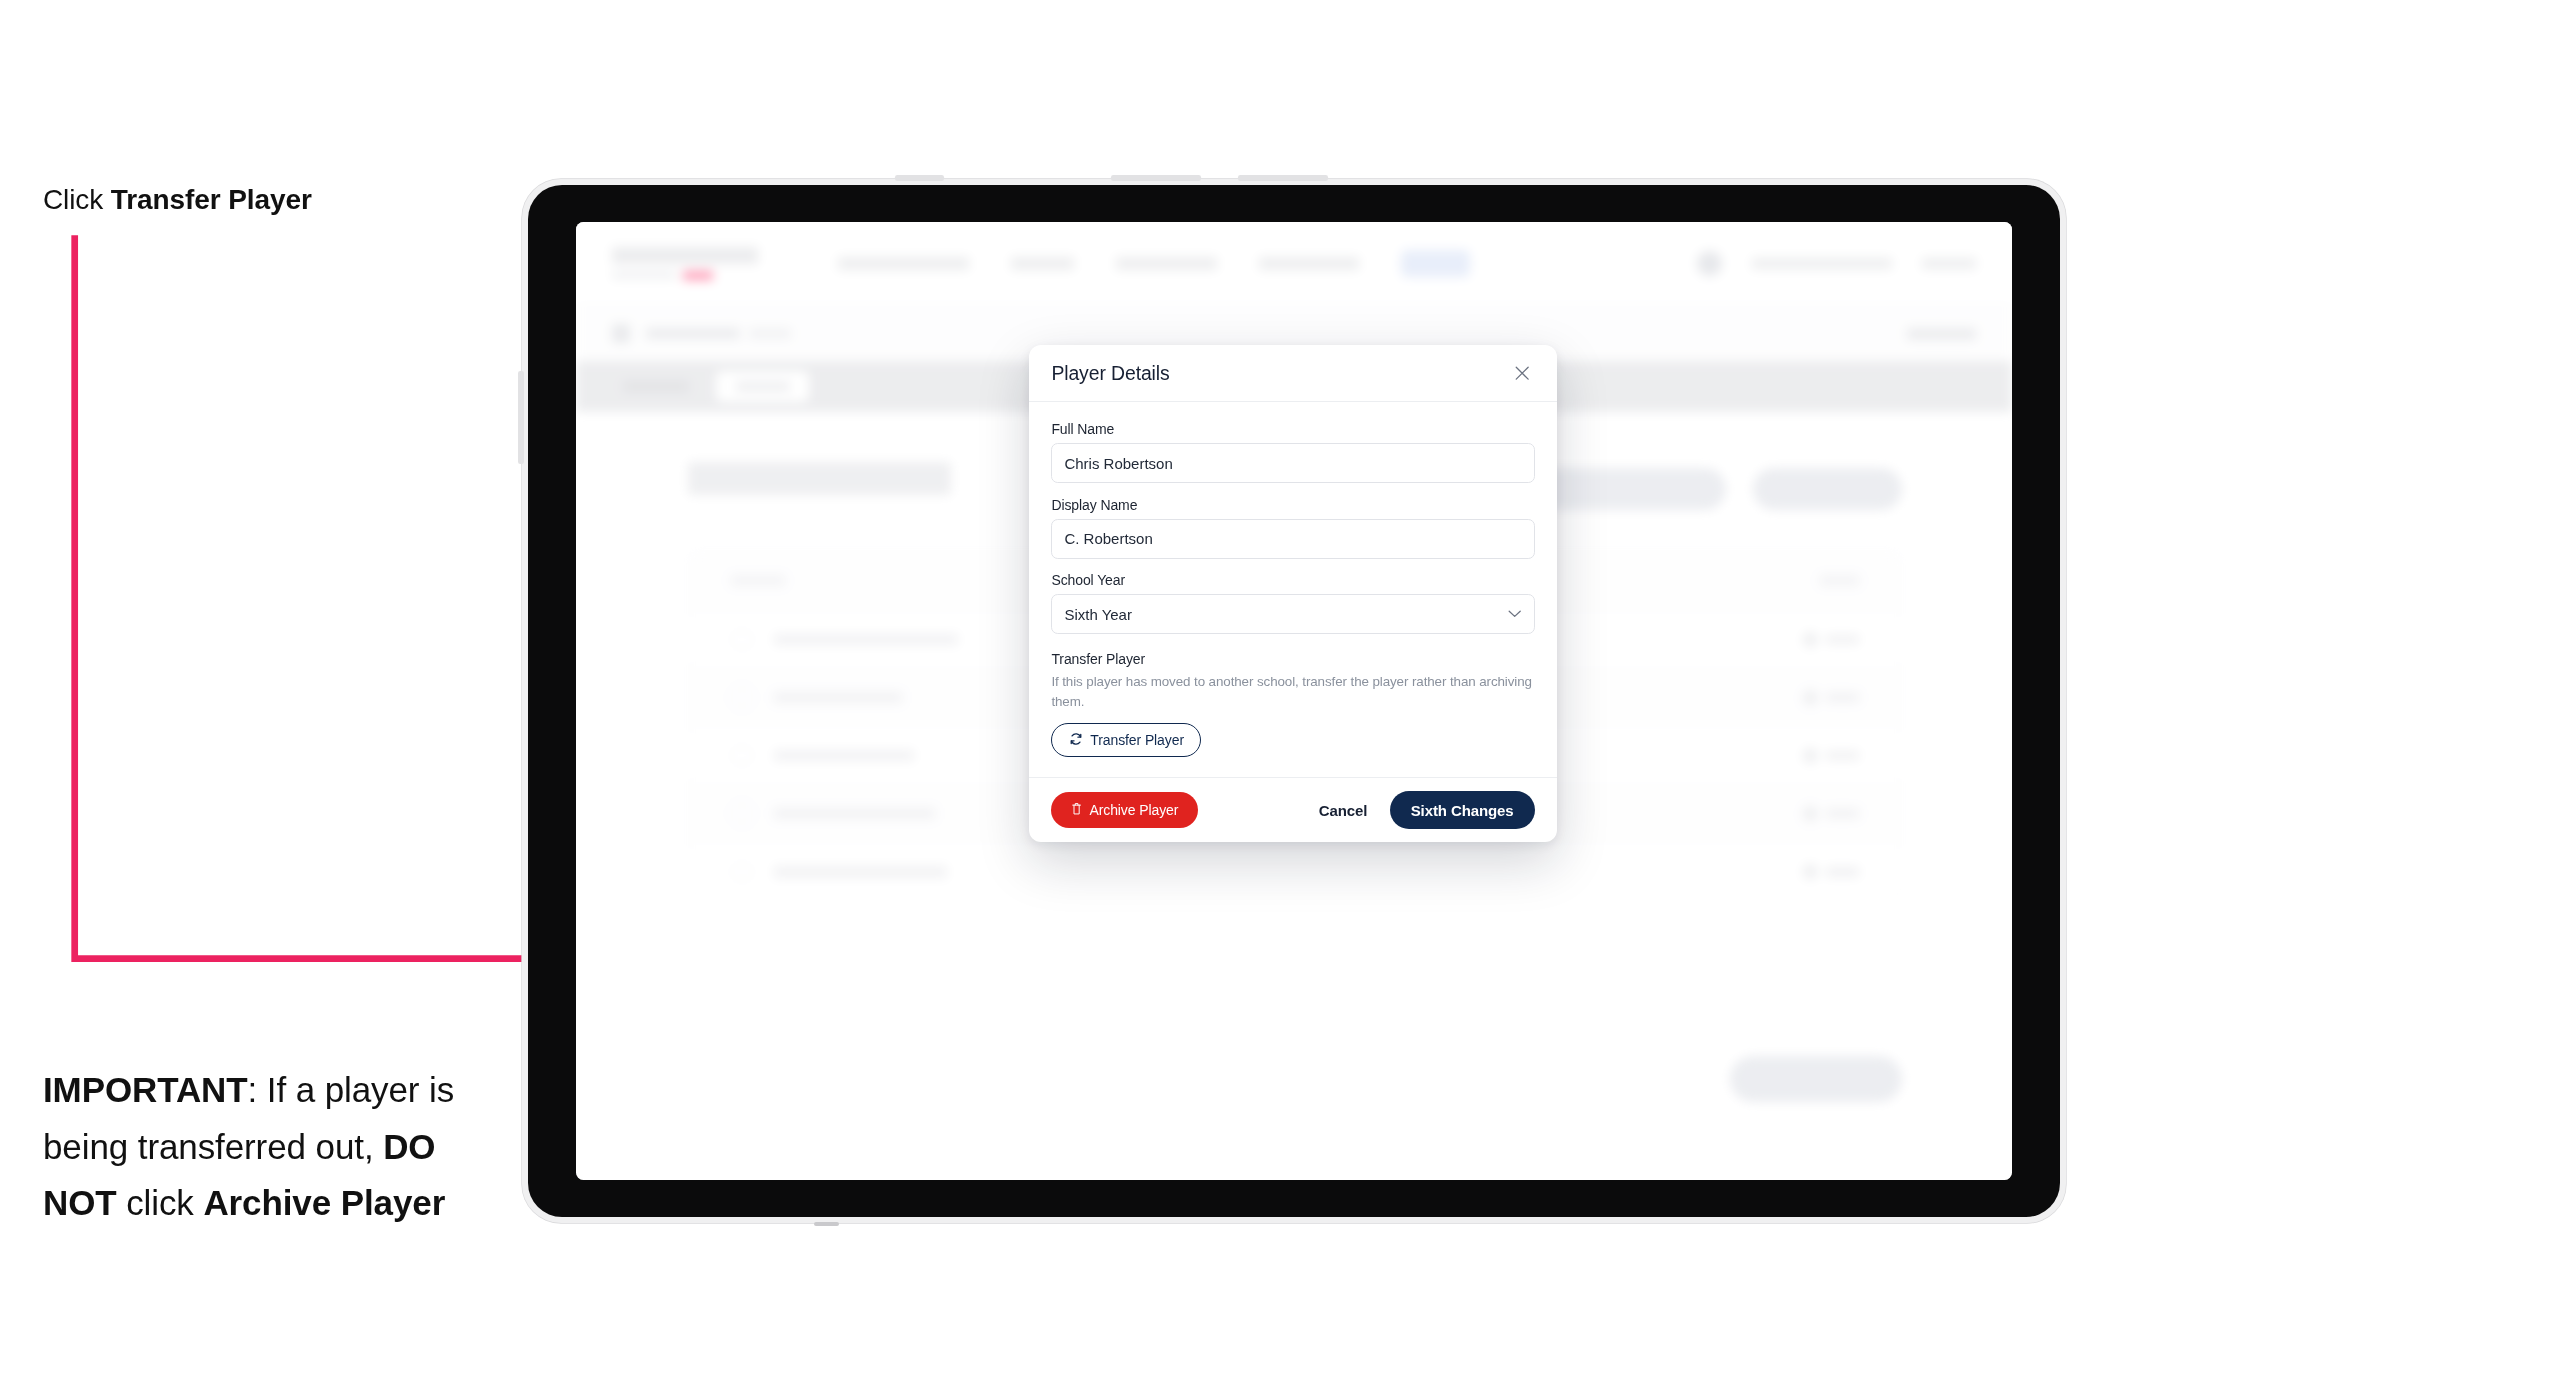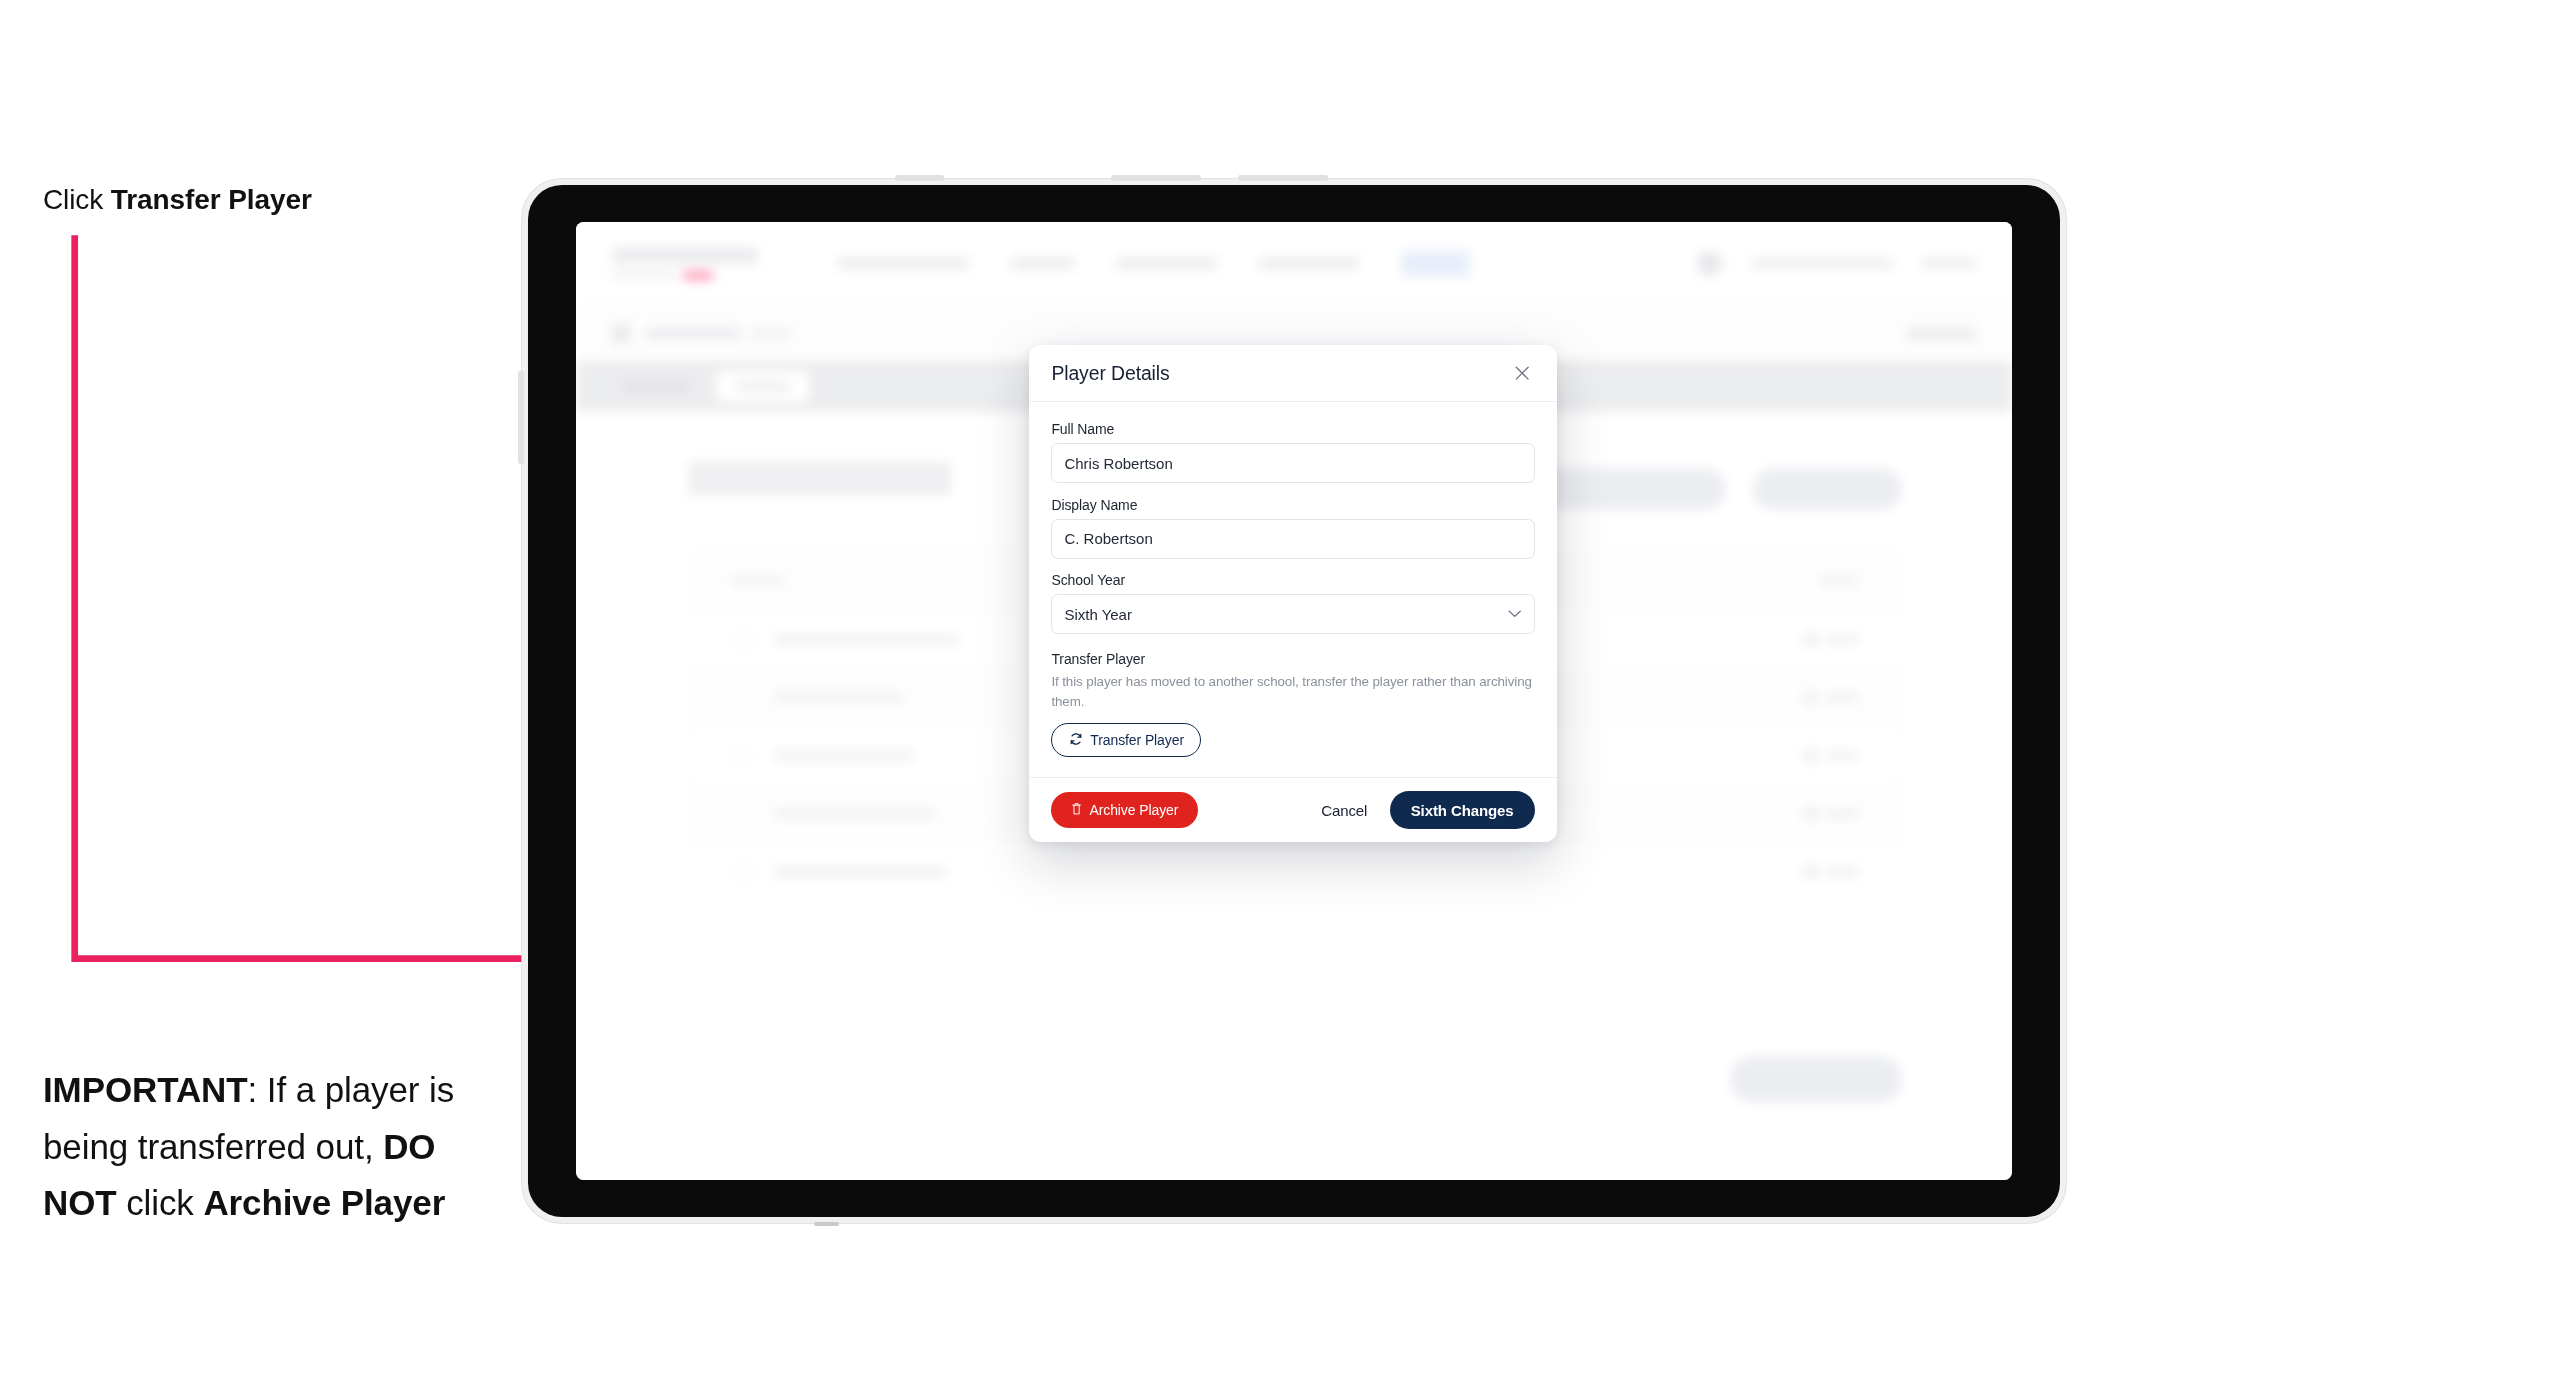--- a/index.html
+++ b/index.html
@@ -381,21 +381,21 @@
     margin-left: auto;
     display: flex;
     align-items: center;
     gap: 22.4px;
   }
   .cancel-btn {
     background: none;
     border: none;
     font-size: 15px;
     color: #172033;
-    font-weight: 400;
+    font-weight: 700;
     font-family: "Liberation Sans", sans-serif;
     cursor: pointer;
     letter-spacing: -0.1px;
   }
   .save-btn {
     background: #10294f;
     color: #ffffff;
     border: none;
     border-radius: 745px;
     padding: 10.4px 21px;

